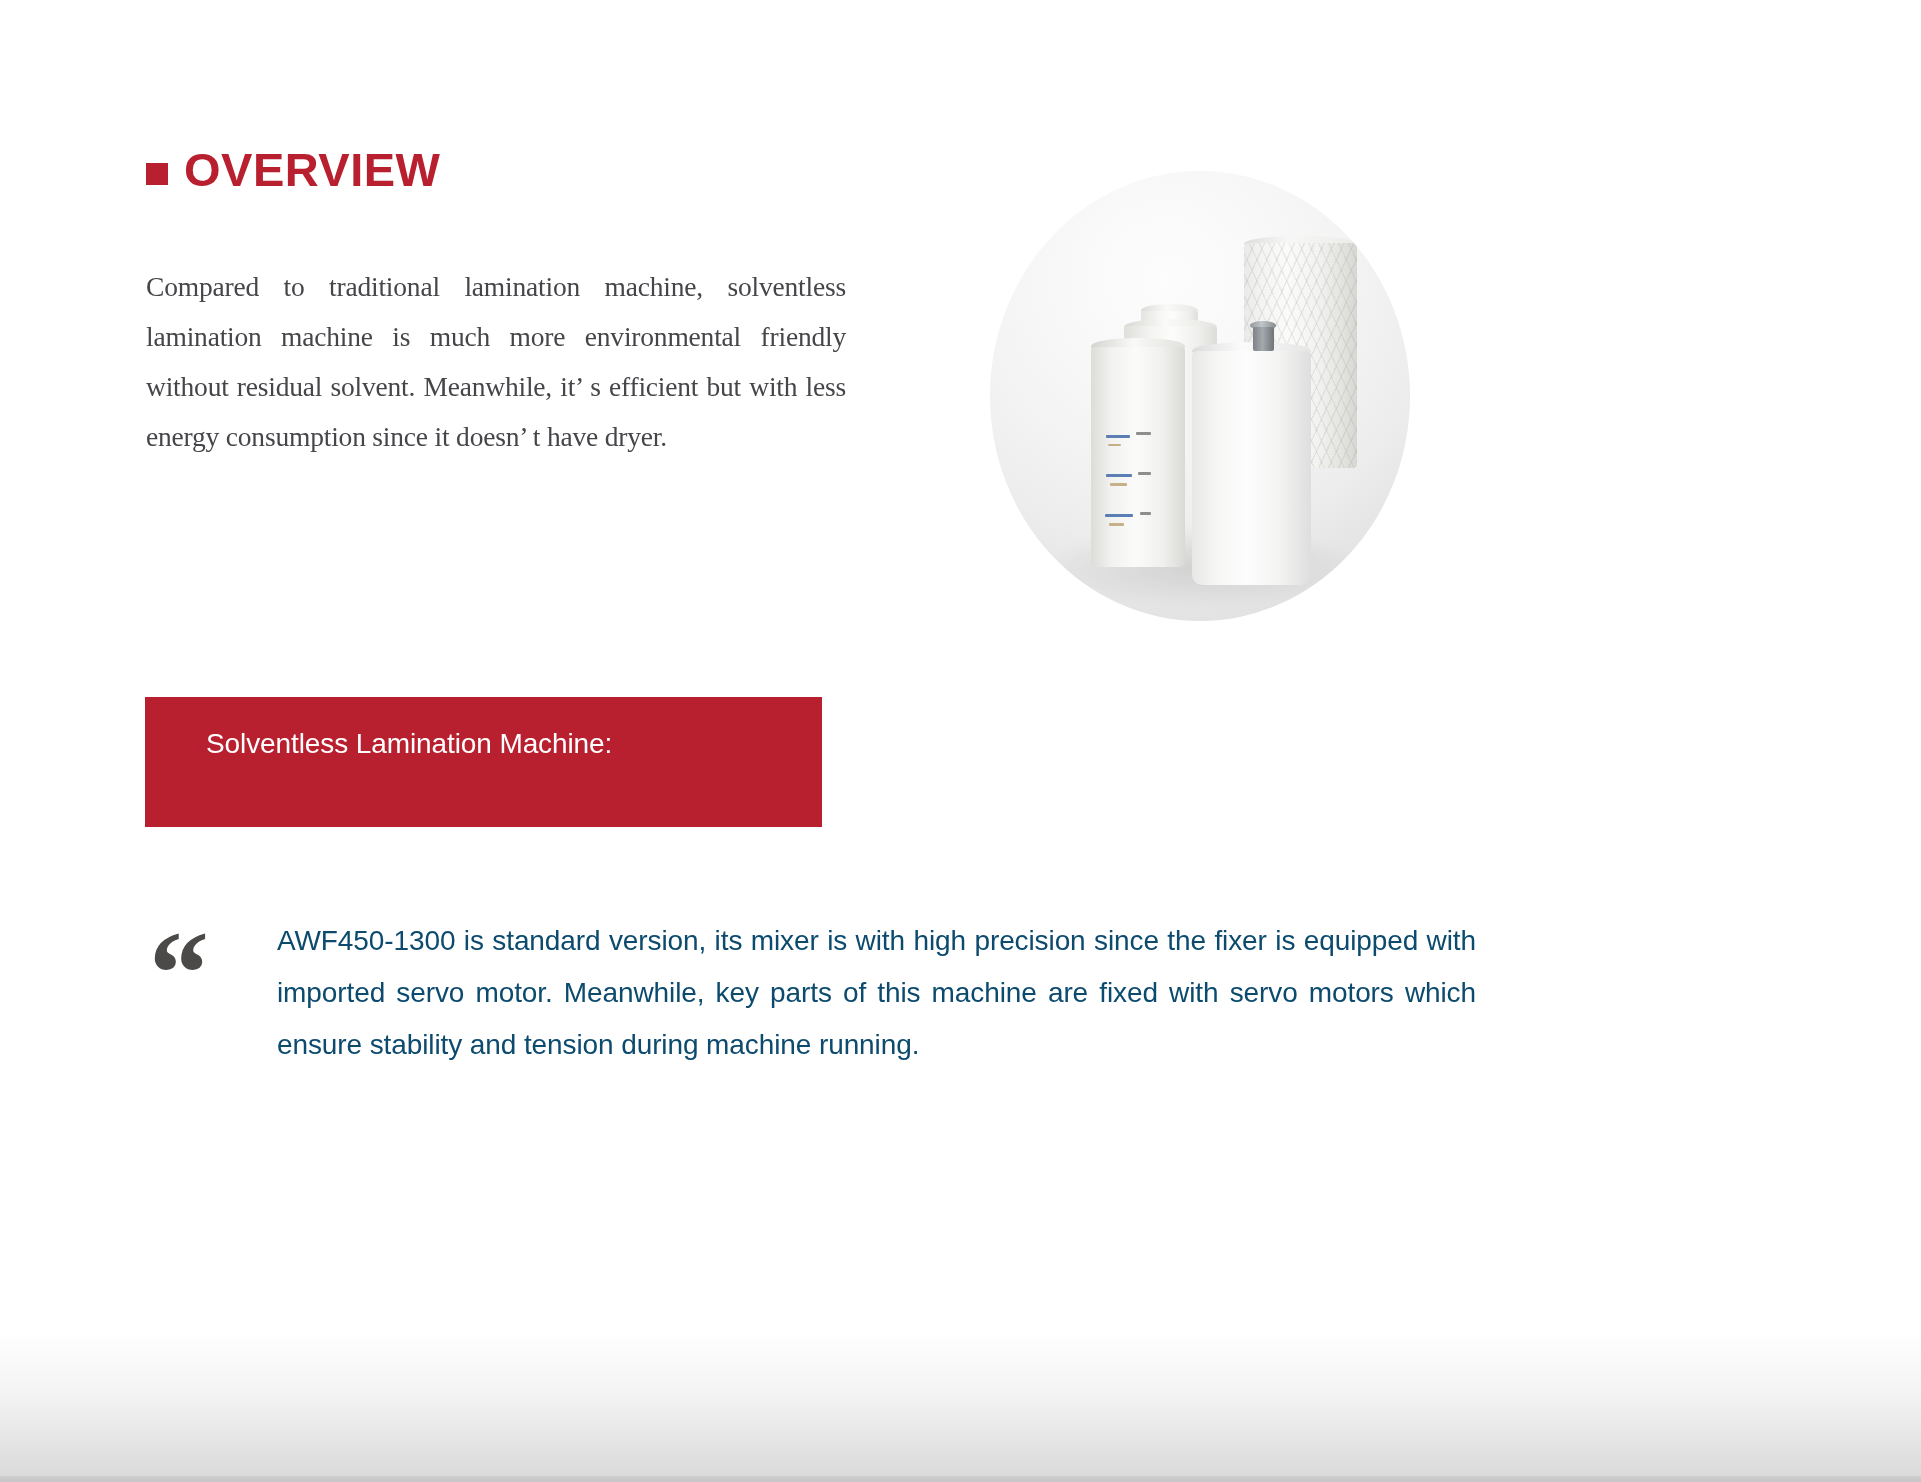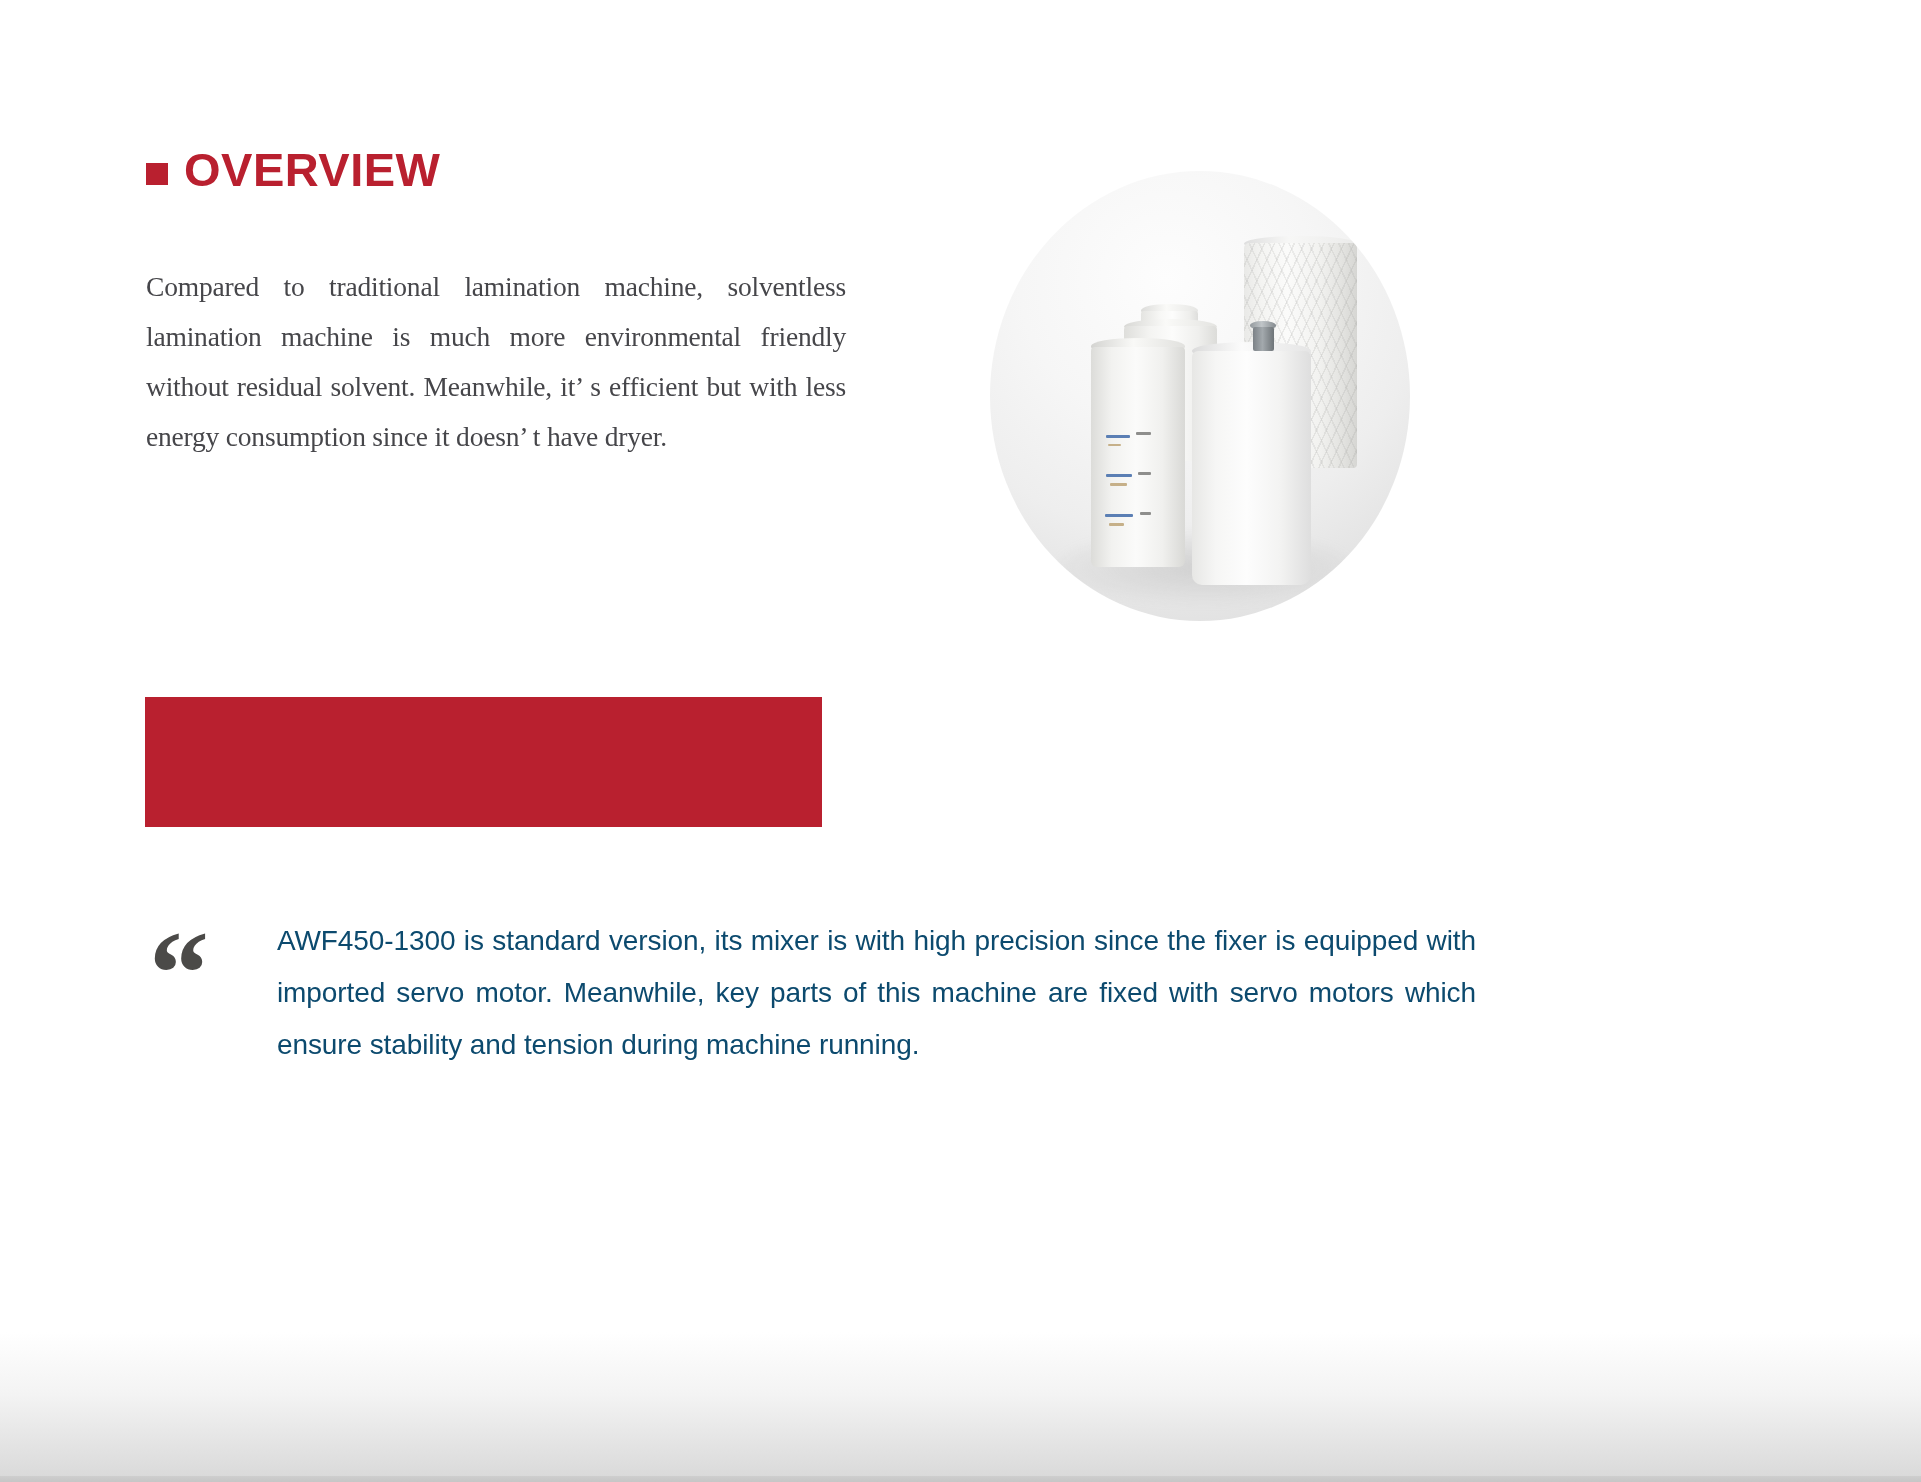--- a/index.html
+++ b/index.html
@@ -298,20 +298,21 @@
 <div class="page">
 
   <div class="heading">
     <span class="heading-bullet"></span>
     <span class="heading-text">OVERVIEW</span>
   </div>
 
   <div class="intro">Compared to traditional lamination machine, solventless lamination machine is much more environmental friendly without residual solvent. Meanwhile, it’ s efficient but with less energy consumption since it doesn’ t have dryer.</div>
 
   <div class="callout">
+    <div class="callout-line">Solventless Lamination Machine:</div>
   </div>
 
   <div class="quote-wrap">
     <span class="quote-mark">“</span>
     <div class="quote-body">AWF450-1300 is standard version, its mixer is with high precision since the fixer is equipped with imported servo motor. Meanwhile, key parts of this machine are fixed with servo motors which ensure stability and tension during machine running.</div>
   </div>
 
   <div class="photo">
     <div class="photo-inner">
       <div class="floor-shadow"></div>

